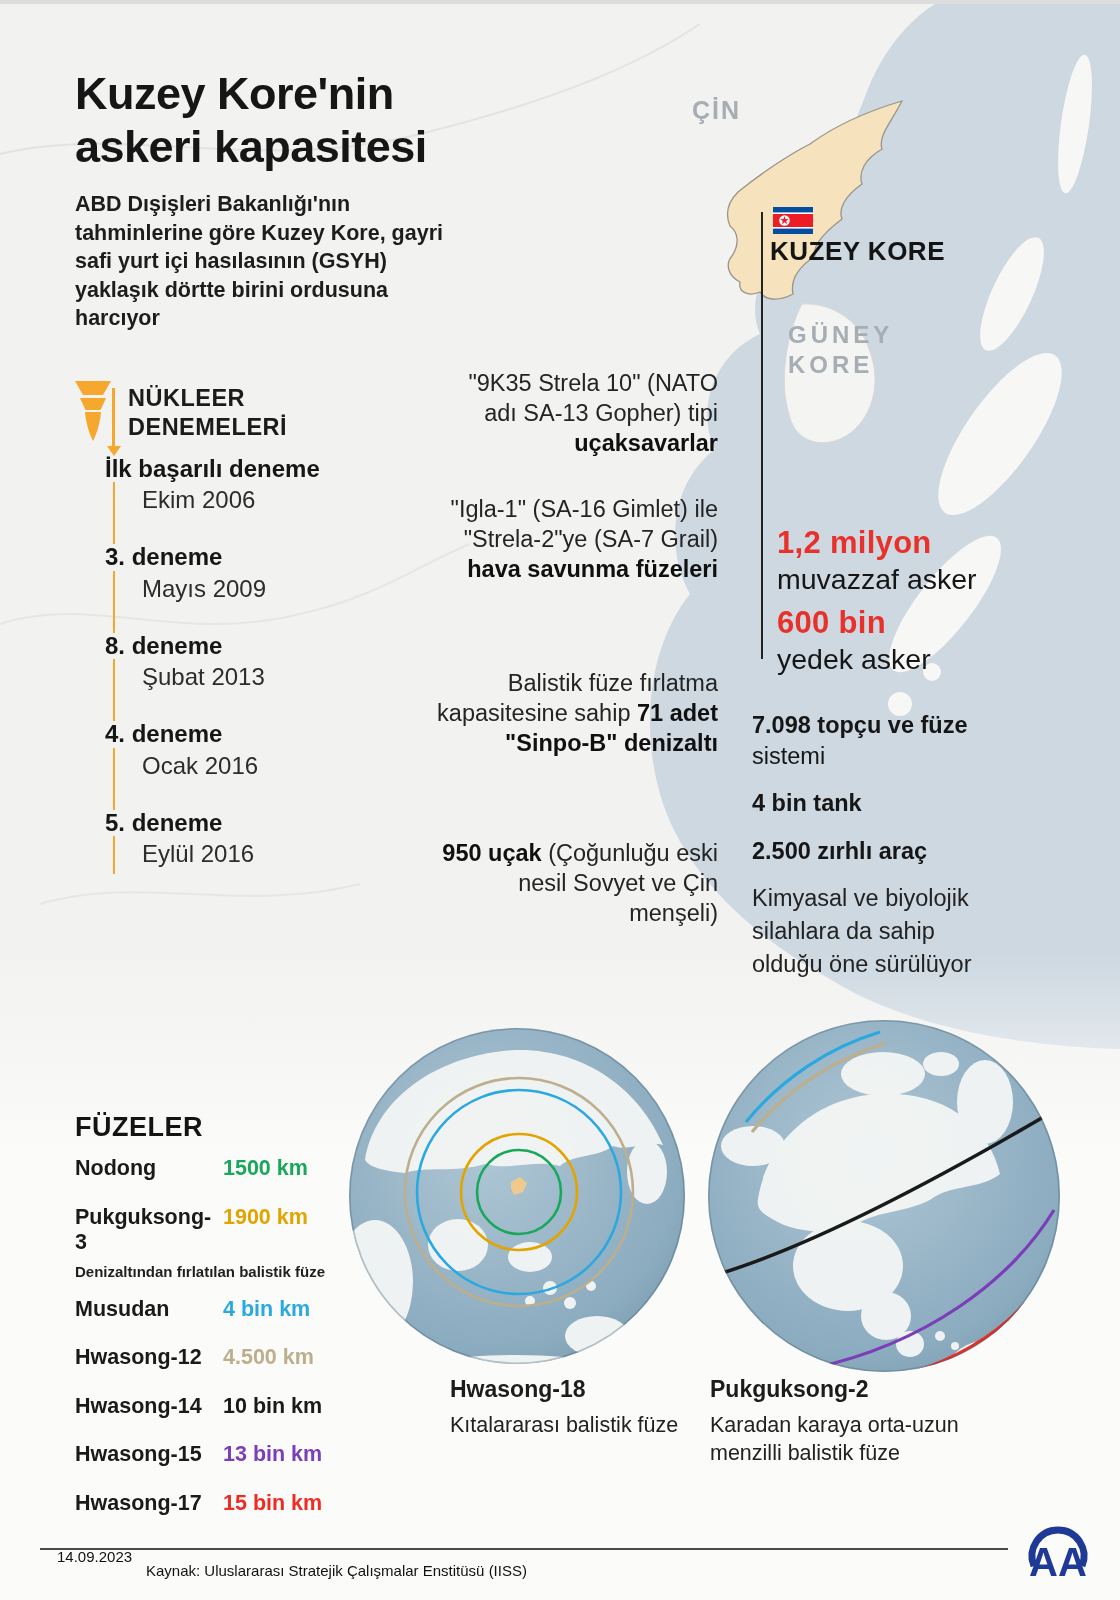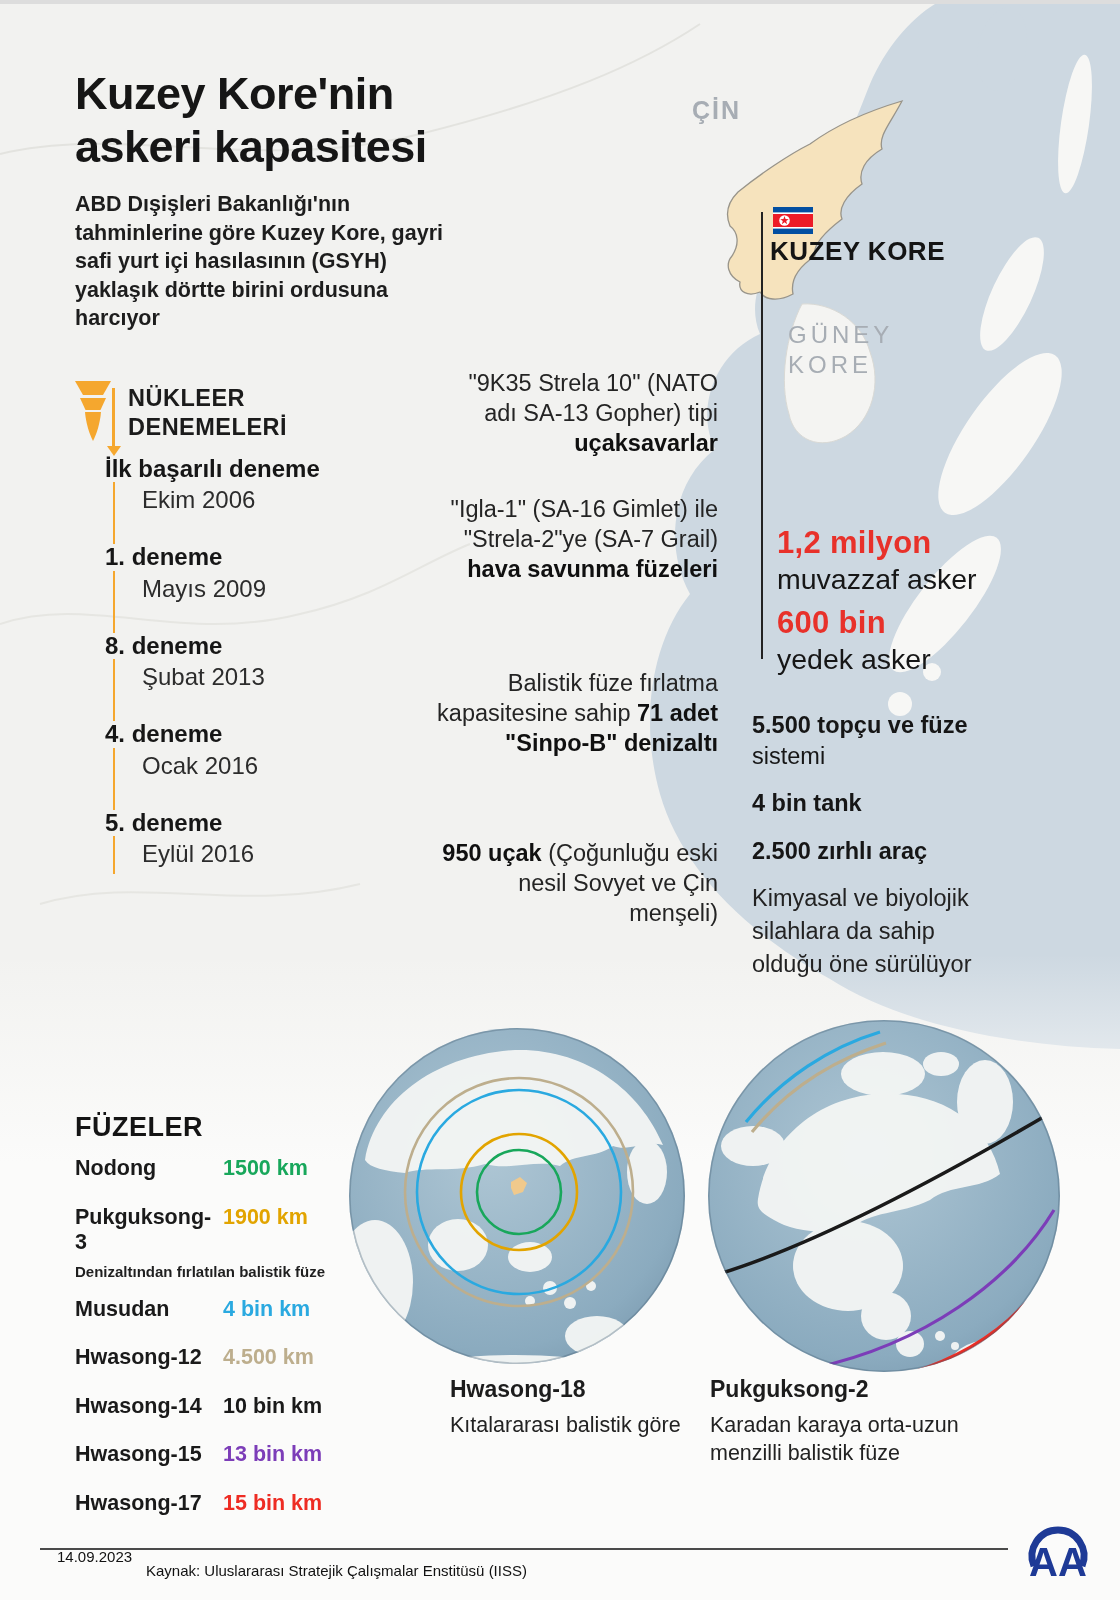--- a/index.html
+++ b/index.html
@@ -7,21 +7,21 @@
   #canvas{position:relative;width:1120px;height:1600px;overflow:hidden;background:#f2f2f0;margin:4px auto;}
   .abs{position:absolute;}
   svg{display:block;}
 
   
   .title{left:75px;top:64px;font-size:45px;line-height:1.17;font-weight:bold;color:#161616;letter-spacing:-0.5px;}
   .intro{left:75px;top:186px;width:400px;font-size:21.5px;line-height:1.33;font-weight:bold;color:#1d1d1d;}
 
   
   .lbl-cin{left:692px;top:92px;font-size:25px;font-weight:bold;color:#a7adb4;letter-spacing:2px;}
-  .lbl-guney{left:788px;top:316px;font-size:24px;font-weight:normal;color:#a7adb4;letter-spacing:4px;line-height:1.25;}
+  .lbl-guney{left:788px;top:316px;font-size:24px;font-weight:bold;color:#a7adb4;letter-spacing:4px;line-height:1.25;}
   .lbl-nk{left:770px;top:232px;font-size:26px;font-weight:bold;color:#141414;letter-spacing:0.5px;}
   .flag{left:773px;top:203px;}
   .leader{left:761px;top:208px;width:2px;height:447px;background:#222;}
 
   
   .nuk-head{left:128px;top:380px;font-size:23.5px;font-weight:bold;color:#1b1b1b;line-height:1.22;letter-spacing:0.5px;}
   .bomb{left:70px;top:376px;}
   .dl-line{left:112px;top:384px;width:2.5px;height:58px;background:#f5a72e;}
   .dl-head{left:107px;top:442px;width:0;height:0;border-left:7px solid transparent;border-right:7px solid transparent;border-top:10px solid #f5a72e;}
   .timeline{left:105px;top:452px;width:280px;}
@@ -164,21 +164,21 @@
   </div>
 
   <div class="abs timeline">
     <div class="tl-entry">
       <div class="tl-title">İlk başarılı deneme</div>
       <div class="tl-body">
           <div class="tl-date">Ekim 2006</div>
         </div>
     </div>
     <div class="tl-entry">
-      <div class="tl-title">1. deneme</div>
+      <div class="tl-title">3. deneme</div>
       <div class="tl-body">
           <div class="tl-date">Mayıs 2009</div>
         </div>
     </div>
     <div class="tl-entry">
       <div class="tl-title">8. deneme</div>
       <div class="tl-body">
           <div class="tl-date">Şubat 2013</div>
         </div>
     </div>
@@ -211,21 +211,21 @@
 
   <div class="abs st-active">
     <div class="big-num" style="color: rgb(232, 49, 42);">1,2 milyon</div>
     <div class="big-lbl">muvazzaf asker</div>
   </div>
   <div class="abs st-reserve">
     <div class="big-num" style="color: rgb(232, 49, 42);">600 bin</div>
     <div class="big-lbl">yedek asker</div>
   </div>
   <div class="abs stat st-art">
-    <b>5.500 topçu ve füze</b> <span>sistemi</span>
+    <b>7.098 topçu ve füze</b> <span>sistemi</span>
   </div>
   <div class="abs stat st-tank"><b>4 bin tank</b></div>
   <div class="abs stat st-arm"><b>2.500 zırhlı araç</b></div>
   <div class="abs st-wmd">Kimyasal ve biyolojik silahlara da sahip olduğu öne sürülüyor</div>
 
   <div class="abs fz-head">FÜZELER</div>
   <div class="abs fz-list">
     <div class="m-row">
       <div class="m-name">Nodong</div>
       <div class="m-range" style="color: rgb(24, 167, 91);">1500 km</div>
@@ -323,21 +323,21 @@
       <path d="M54,118 C90,74 138,45 188,29" stroke="#bdae8d"></path>
       <path d="M14,262 C118,232 252,158 354,98" stroke-width="3.6" stroke="#1a1a1a"></path>
       <path d="M356,196 C312,268 226,330 116,354" stroke="#7c3db8"></path>
       <path d="M362,238 C332,300 278,342 196,364" stroke="#ee2c23"></path>
     </g>
     <circle cx="186" cy="182" r="175.2" fill="none" stroke="rgba(70,95,115,0.35)" stroke-width="1.6"></circle>
   </svg>
 
   <div class="abs cap cap-left">
     <div class="cap-t">Hwasong-18</div>
-    <div class="cap-s">Kıtalararası balistik göre</div>
+    <div class="cap-s">Kıtalararası balistik füze</div>
   </div>
   <div class="abs cap cap-right">
     <div class="cap-t">Pukguksong-2</div>
     <div class="cap-s">Karadan karaya orta-uzun menzilli balistik füze</div>
   </div>
 
   <div class="abs foot-rule"></div>
   <div class="abs foot-date">14.09.2023</div>
   <div class="abs foot-src">Kaynak: Uluslararası Stratejik Çalışmalar Enstitüsü (IISS)</div>
   <svg class="abs aa-logo" width="72" height="68" viewBox="0 0 72 68">

